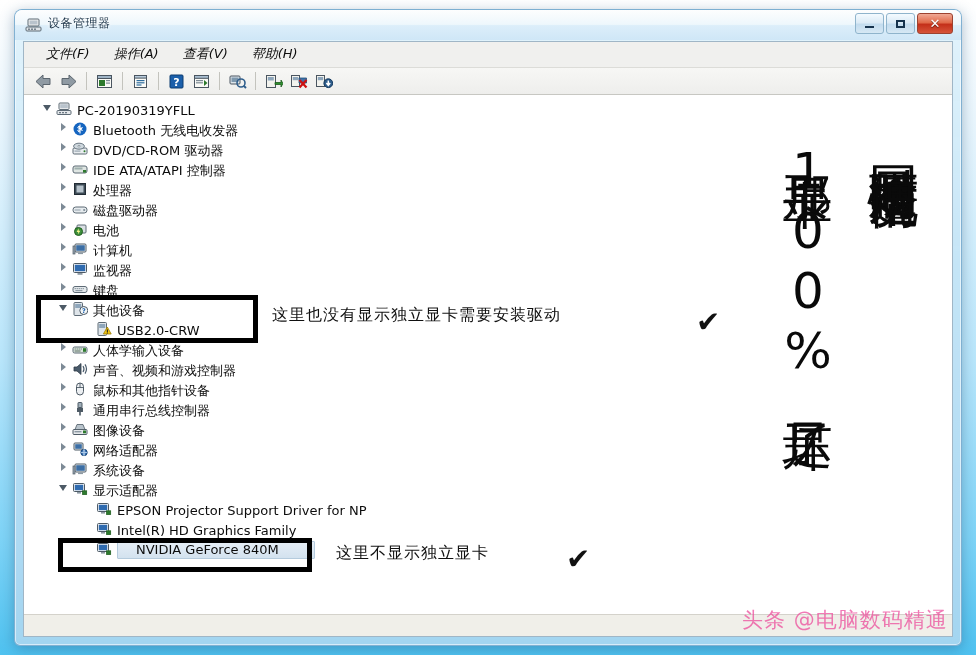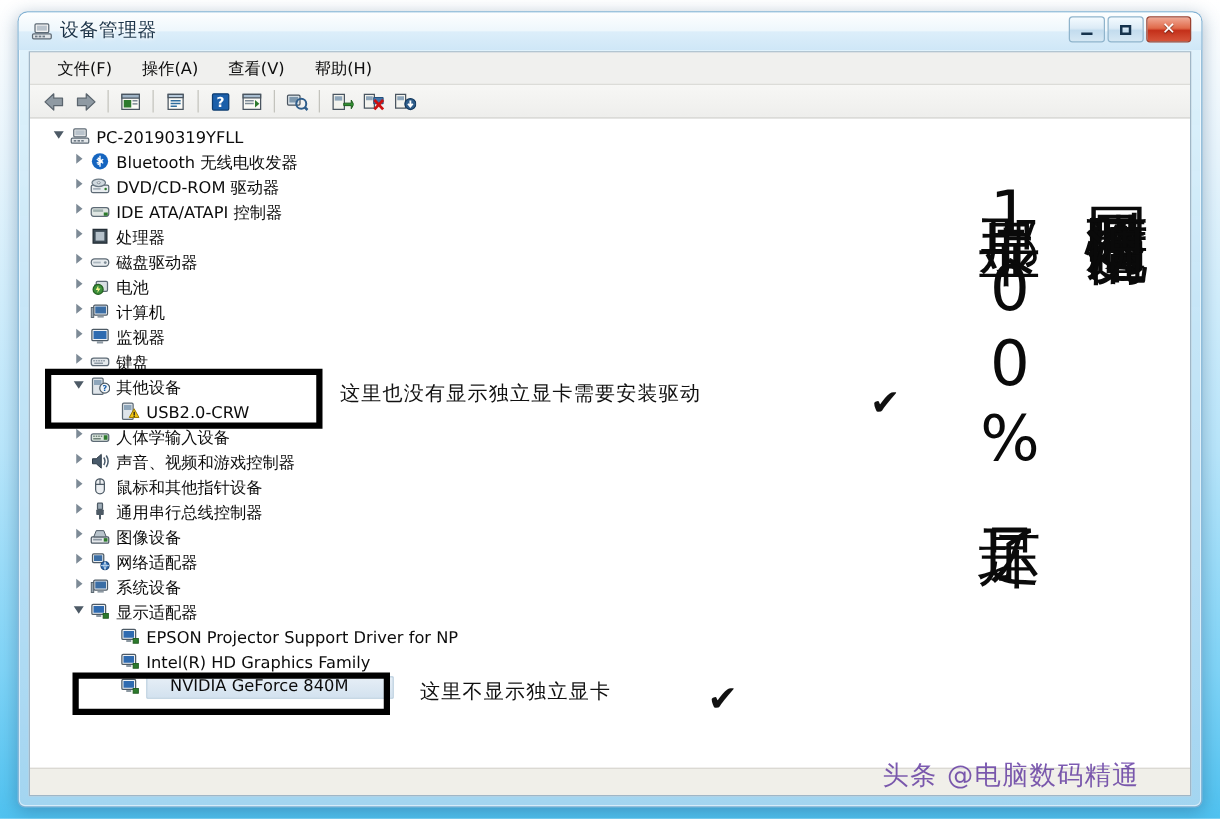--- a/index.html
+++ b/index.html
@@ -31,21 +31,21 @@
     position: absolute; left: 0; top: 0; right: 0; height: 30px;
     border-radius: 7px 7px 0 0;
     background: linear-gradient(180deg,#fdfefe 0%,#eef7fc 48%,#dceefa 52%,#cfe7f7 100%);
   }
   #title-icon {
     position: absolute; left: 10px; top: 7px;
     width: 17px; height: 16px;
   }
   #title-text {
     position: absolute; left: 33px; top: 5px;
-    font-size: 15px; color: #1b3348;
+    font-size: 12px; color: #1b3348;
     text-shadow: 0 0 3px #fff, 0 0 5px #fff;
     letter-spacing: .5px;
   }
   .wbtn {
     position: absolute; top: 3px;
     height: 21px; width: 29px;
     border: 1px solid #8fb4cc;
     border-radius: 3px;
     background: linear-gradient(180deg,#f4fbff 0%,#dcebf6 45%,#c3dcee 55%,#d6e8f4 100%);
     cursor: pointer;
@@ -73,22 +73,23 @@
     background: #f0f0f0;
     border: 1px solid #a0b6c6;
     display: flex; flex-direction: column;
   }
 
   
   #menubar {
     height: 26px; flex: 0 0 26px;
     background: #f0f0ee;
     border-bottom: 1px solid #dcdcd8;
-    display: flex; align-items: flex-end;
+    display: flex; align-items: flex-start;
     padding-left: 10px;
+    font-style: italic;
   }
   .menu-item {
     font-size: 13px; color: #0d0d0d;
     padding: 3px 12px; cursor: default;
   }
 
   
   #toolbar {
     height: 27px; flex: 0 0 27px;
     background: linear-gradient(180deg,#f7f7f5 0%,#eeeeec 100%);
@@ -194,23 +195,23 @@
     color: #0a0a0a;
     line-height: 1.02;
     letter-spacing: 2px;
     font-weight: 500;
   }
   #vtext-left  { left: 782px; top: 136px; }
   #vtext-right { left: 868px; top: 126px; }
 
   #watermark {
     position: absolute;
-    left: 706px; top: 606px;
+    left: 742px; top: 606px;
     font-size: 21px;
-    color: #4c1d95;
+    color: #ec4899;
     opacity: .72;
     white-space: nowrap;
     letter-spacing: 1px;
   }
 </style>
 </head>
 <body>
 
 <div id="window-frame">
 

